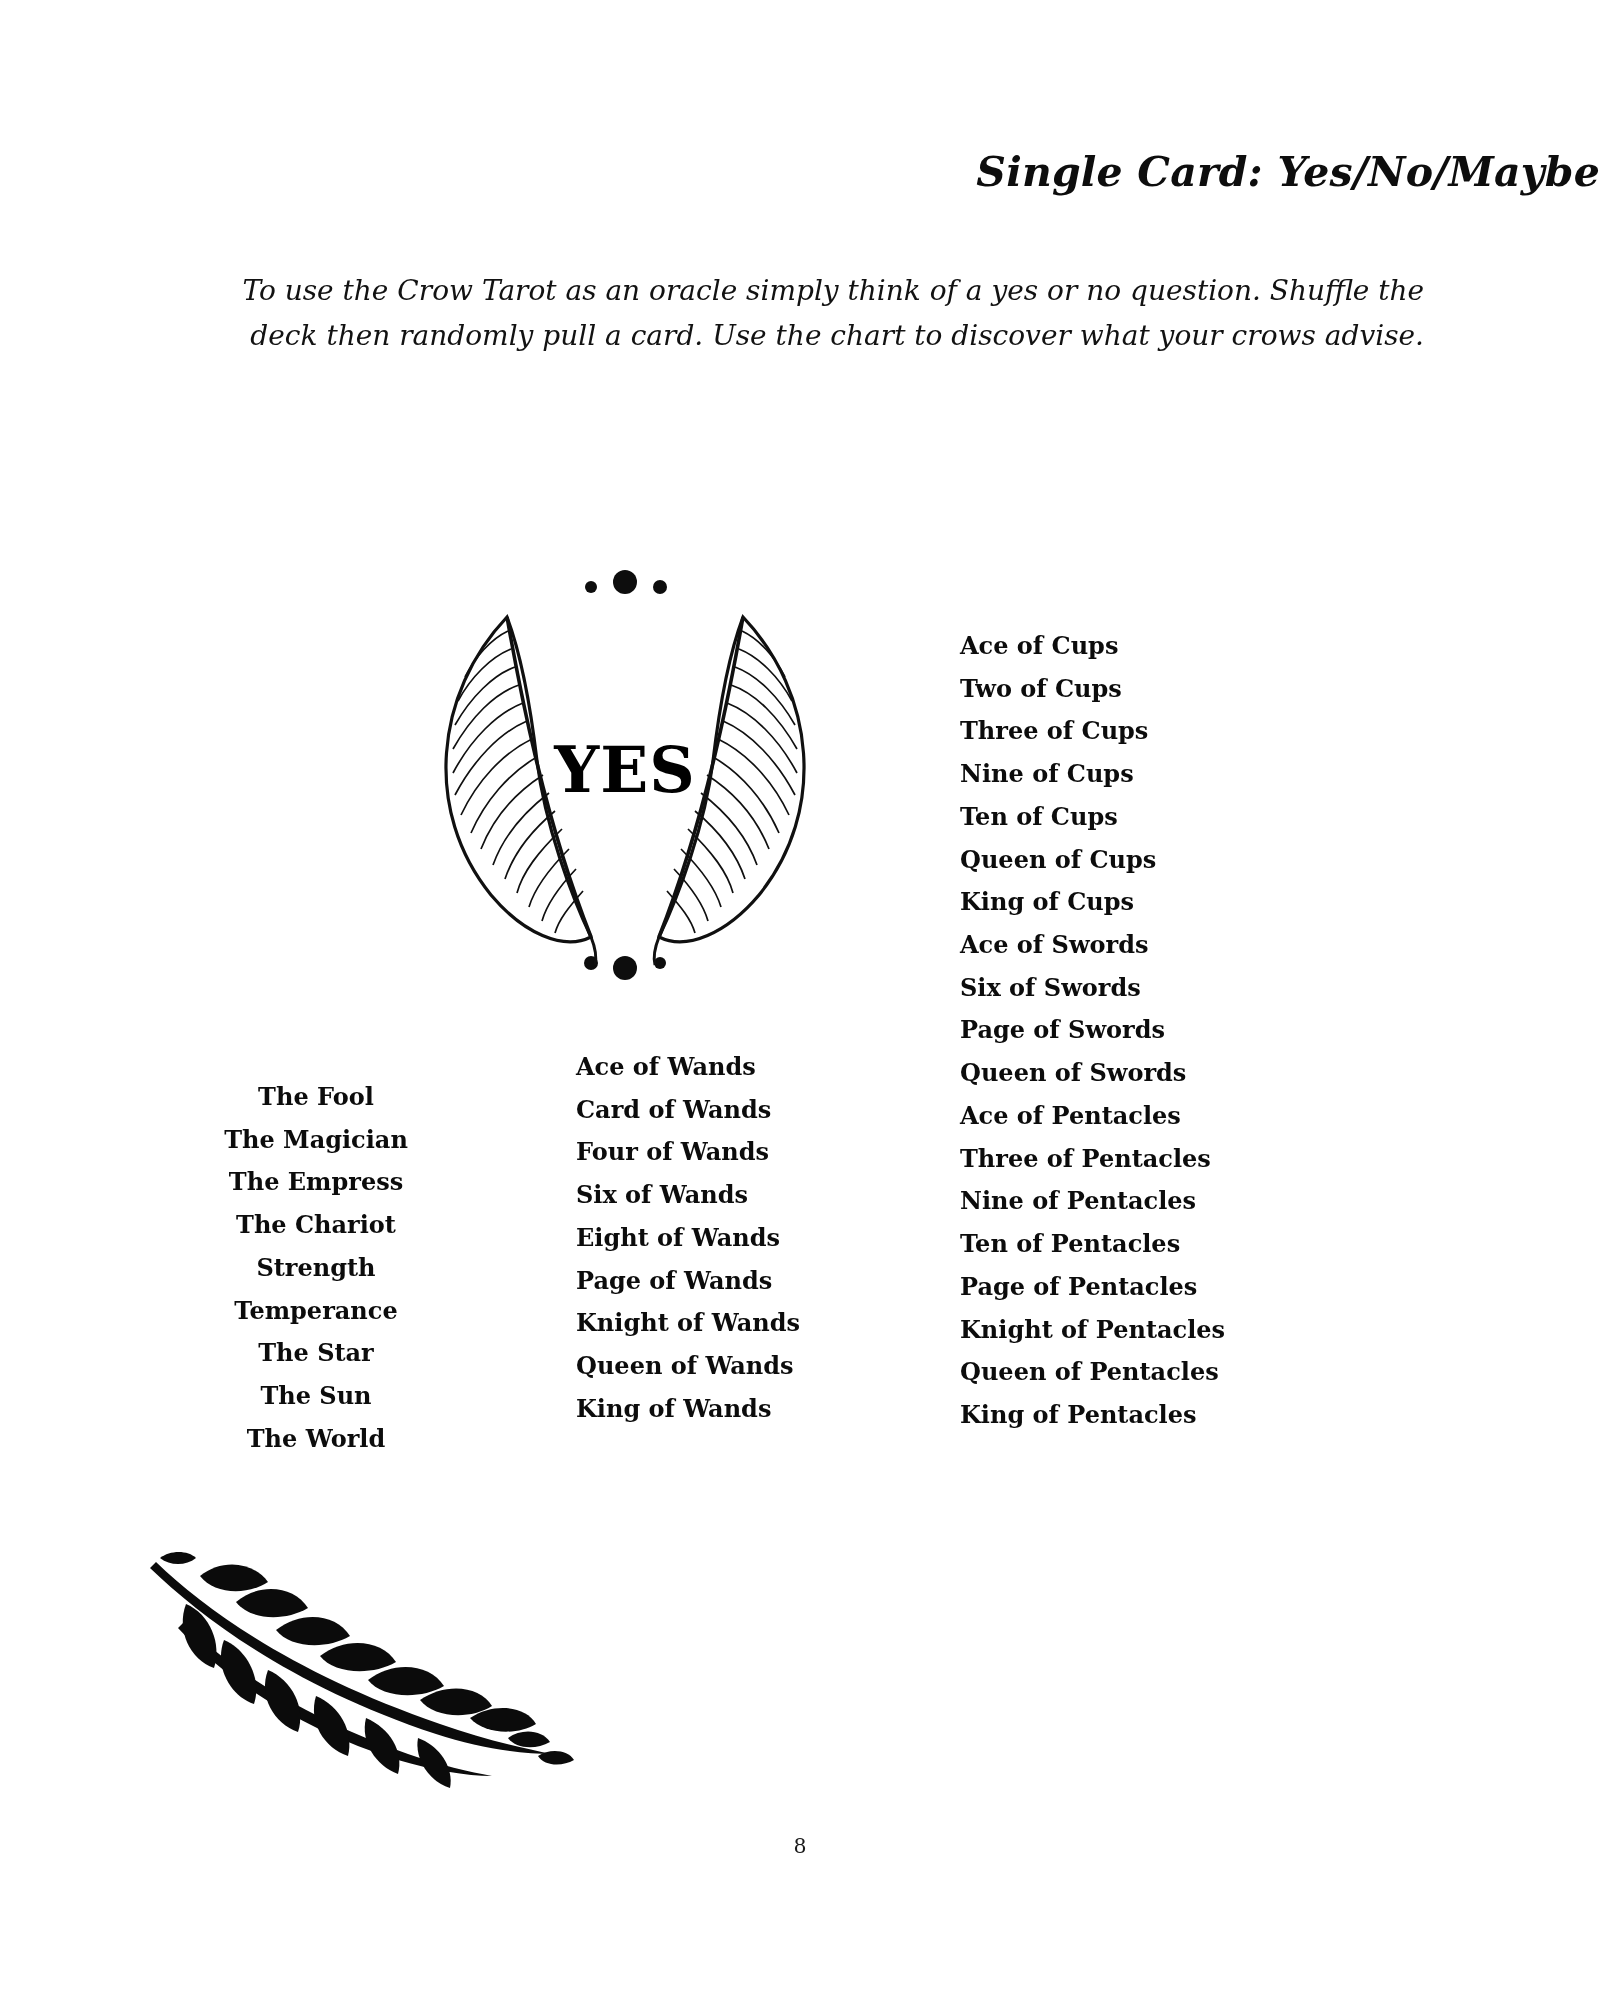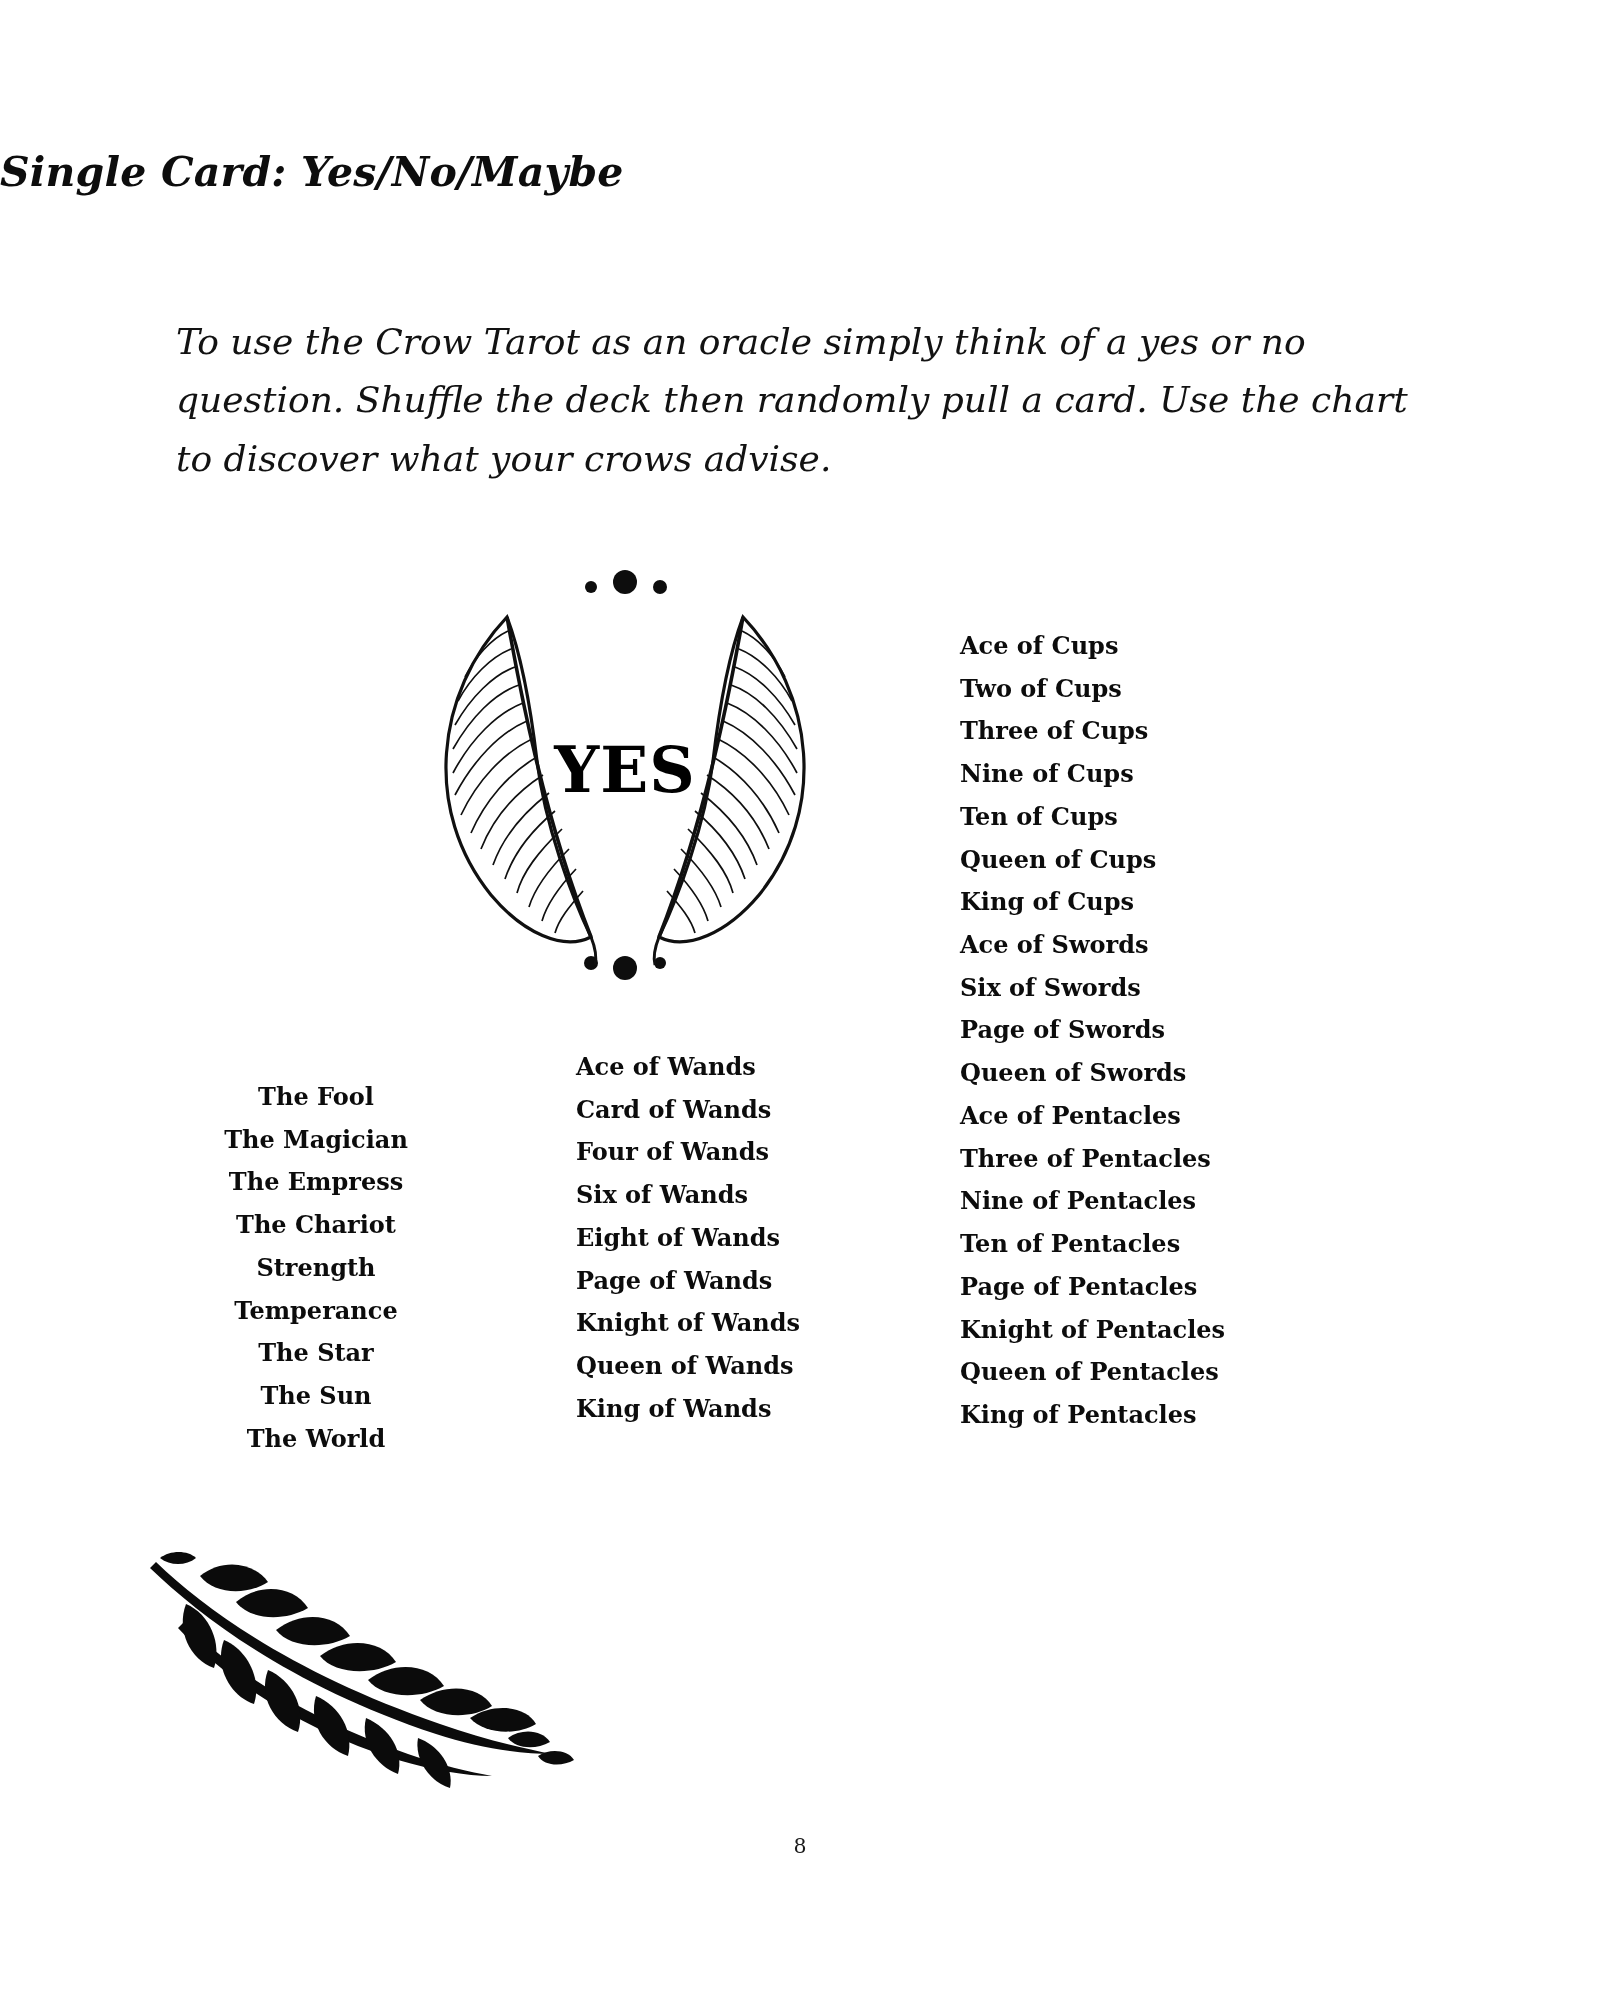--- a/index.html
+++ b/index.html
@@ -21,42 +21,41 @@
     width: 1600px;
     height: 2000px;
   }
 
   
   .title {
     position: absolute;
     top: 148px;
     left: 0;
     width: 1600px;
-    text-align: left;
+    text-align: right;
     font-family: "DejaVu Serif", "Liberation Serif", serif;
     font-weight: bold;
     font-style: italic;
     font-size: 41px;
     letter-spacing: 0.2px;
     color: #0d0d0d;
   }
 
   
   .intro {
     position: absolute;
     top: 268px;
     left: 176px;
     width: 1248px;
-    text-align: left;
+    text-align: right;
     font-family: "DejaVu Serif", "Liberation Serif", serif;
     font-style: italic;
-    font-size: 36px;
+    font-size: 28px;
     line-height: 1.62;
     color: #121212;
-    margin-top: 45px;
   }
 
   
   .emblem {
     position: absolute;
     left: 395px;
     top: 565px;
     width: 460px;
     height: 420px;
   }

